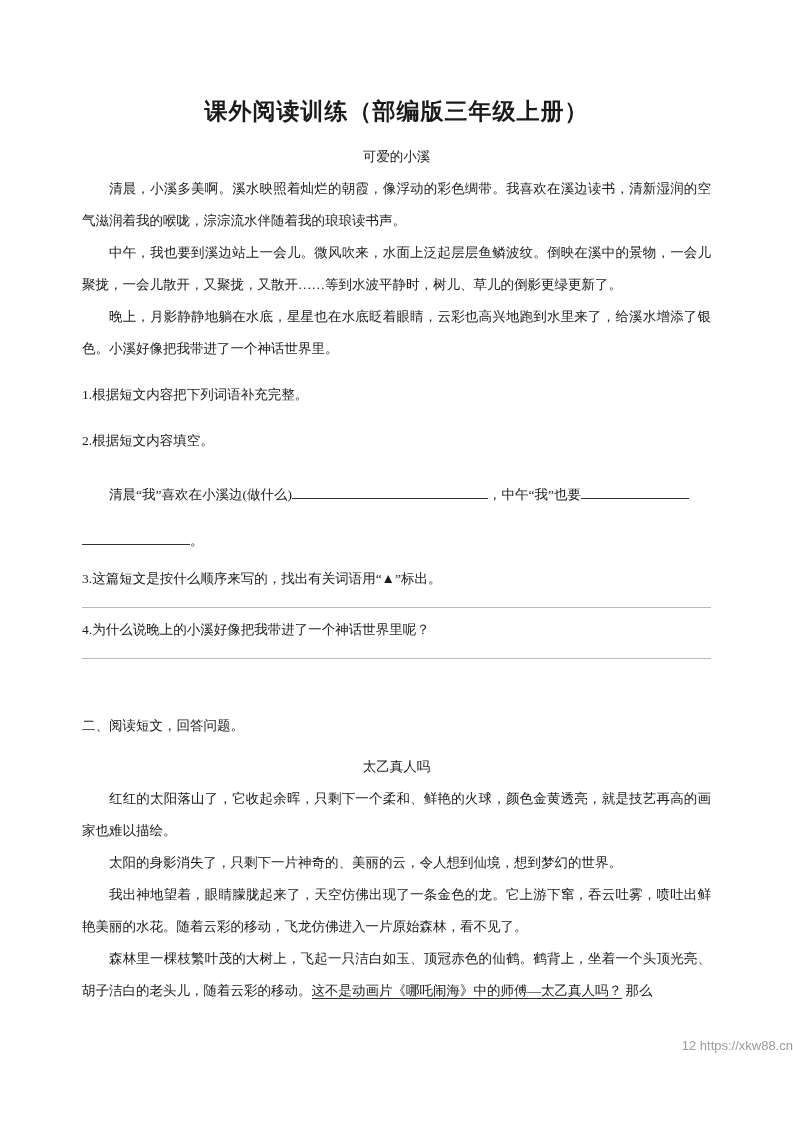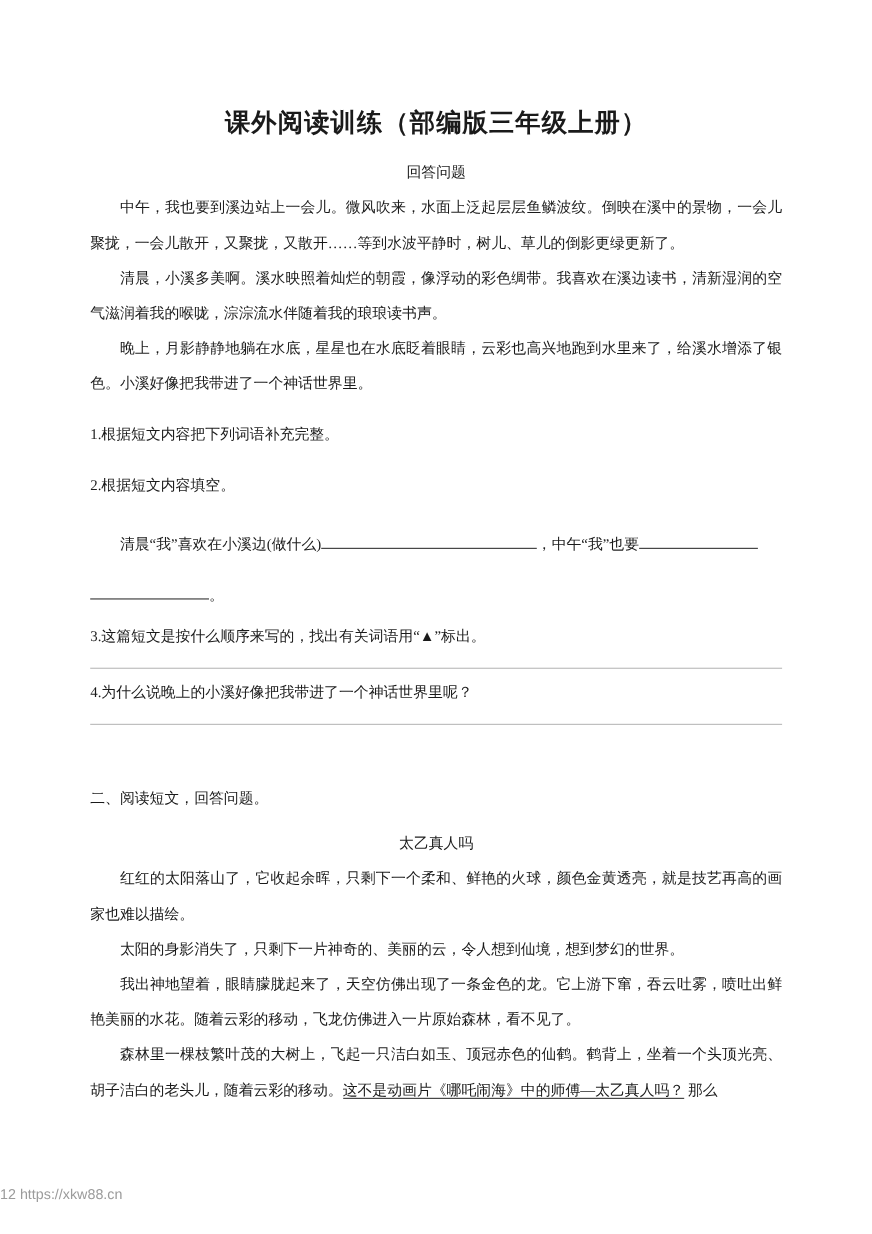--- a/index.html
+++ b/index.html
@@ -102,40 +102,40 @@
     margin: 12px 0 0 0;
     height: 0;
   }
   .inline-underline {
     border-bottom: 1px solid #333;
   }
   .spacer-lg { height: 30px; }
   .footer {
     position: absolute;
     left: 0;
-    top: 1078px;
+    top: 1038px;
     width: 793px;
-    text-align: left;
+    text-align: right;
     font-size: 13px;
     color: #9b9b9b;
     font-family: "Liberation Sans", sans-serif;
   }
 </style>
 </head>
 <body>
 
 <div class="page">
 
   <h1 class="doc-title">课外阅读训练（部编版三年级上册）</h1>
 
 
-  <p class="passage-title">回答问题</p>
+  <p class="passage-title">可爱的小溪</p>
 
+  <p class="para">清晨，小溪多美啊。溪水映照着灿烂的朝霞，像浮动的彩色绸带。我喜欢在溪边读书，清新湿润的空气滋润着我的喉咙，淙淙流水伴随着我的琅琅读书声。</p>
   <p class="para">中午，我也要到溪边站上一会儿。微风吹来，水面上泛起层层鱼鳞波纹。倒映在溪中的景物，一会儿聚拢，一会儿散开，又聚拢，又散开……等到水波平静时，树儿、草儿的倒影更绿更新了。</p>
-  <p class="para">清晨，小溪多美啊。溪水映照着灿烂的朝霞，像浮动的彩色绸带。我喜欢在溪边读书，清新湿润的空气滋润着我的喉咙，淙淙流水伴随着我的琅琅读书声。</p>
   <p class="para">晚上，月影静静地躺在水底，星星也在水底眨着眼睛，云彩也高兴地跑到水里来了，给溪水增添了银色。小溪好像把我带进了一个神话世界里。</p>
 
   <p class="q-line">1.根据短文内容把下列词语补充完整。</p>
 
 
   <p class="q-line">2.根据短文内容填空。</p>
 
   <p class="fill-para"><span>清晨“我”喜欢在小溪边(做什么)</span><span class="ul-blank ul-long"></span><span>，中午“我”也要</span><span class="ul-blank ul-mid"></span></p>
 
   <p class="fill-second"><span class="ul-blank ul-short"></span><span>。</span></p>

